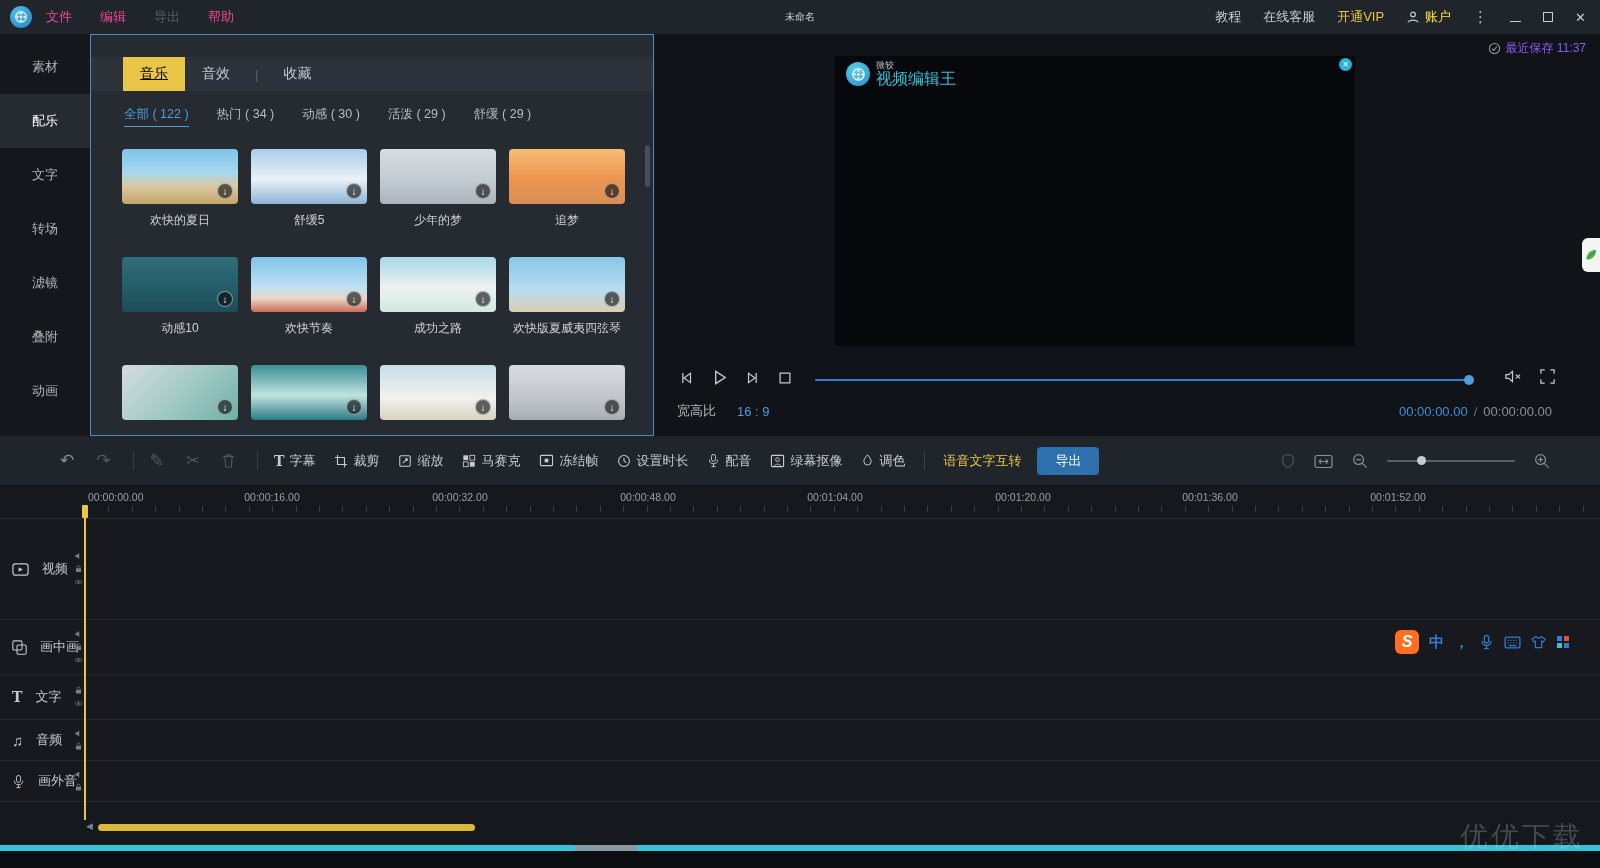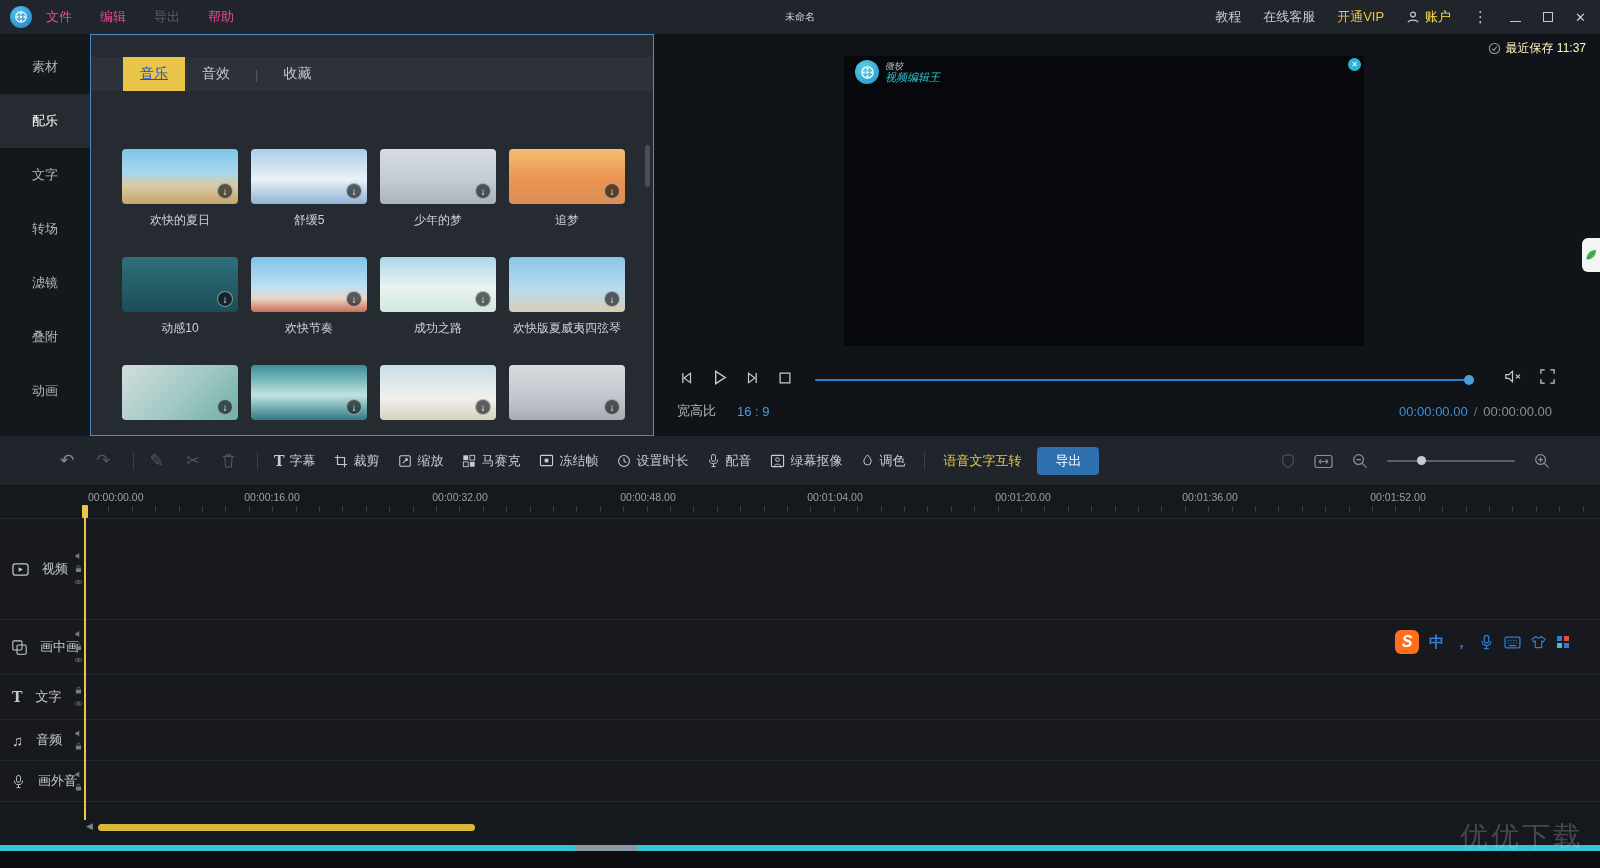--- a/index.html
+++ b/index.html
@@ -29,21 +29,21 @@
   .sidebar { position:absolute; left:0; top:34px; width:90px; height:402px; background:#14171c; padding-top:6px; }
   .side-item { height:54px; display:flex; align-items:center; justify-content:center;
                font-size:13px; color:#aeb4bc; cursor:default; }
   .side-item.active { background:#262a31; color:#ffffff; }
 
   
   .music-panel { position:absolute; left:90px; top:34px; width:564px; height:402px;
                  background:#262a31; border:1px solid #4f88c7; overflow:hidden; }
   .tabs { height:34px; margin-top:22px; background:#2c313a; display:flex; align-items:center; padding-left:32px; }
   .tab { font-size:14px; color:#c3c8cf; height:34px; padding:0 17px; display:flex; align-items:center; }
-  .tab.active { background:#e9c648; color:#1d4ed8;text-decoration:underline; }
+  .tab.active { background:#e9c648; color:#000000;text-decoration:underline; }
   .tab-sep { color:#5a5f66; margin:0 8px; font-size:13px; }
   .cats { display:flex; gap:28px; padding:15px 0 0 33px; font-size:12.5px; }
   .cat { color:#b9bec6; padding-bottom:3px; }
   .cat.active { color:#4f9ddb; border-bottom:1px solid #4f9ddb; }
   .grid { position:absolute; left:31px; top:114px; width:505px;
           display:grid; grid-template-columns:repeat(4,116px); column-gap:13px; }
   .mcell { width:116px; height:108px; }
   .thumb { width:116px; height:55px; border-radius:4px; position:relative; }
   .dl { position:absolute; right:5px; bottom:5px; width:16px; height:16px; border-radius:50%;
         background:rgba(8,10,12,.62); color:#fff; font-size:10px; line-height:15px; text-align:center;
@@ -59,29 +59,29 @@
   .t8{background:linear-gradient(180deg,#8ac6e8 0%,#b8dcf0 60%,#d8cdb0 100%);}
   .t9{background:linear-gradient(135deg,#d4dcde 0%,#9fc8c2 55%,#6fb0a8 100%);}
   .t10{background:linear-gradient(180deg,#3a8f96 0%,#bfe4e0 55%,#2e7a84 100%);}
   .t11{background:linear-gradient(180deg,#c8dde8 0%,#f0f2ee 60%,#d8d2c0 100%);}
   .t12{background:linear-gradient(180deg,#d8dce0 0%,#c2c6cc 60%,#a8adb5 100%);}
   .vscroll { position:absolute; right:3px; top:110px; width:5px; height:42px; background:#4a4f57; border-radius:3px; }
 
   
   .preview { position:absolute; left:655px; top:34px; width:945px; height:402px; background:#101317; }
   .saved { position:absolute; top:6px; right:14px; display:flex; align-items:center; gap:5px;
-           font-size:12px; color:#fef9c3; }
-  .canvas { position:absolute; left:189px; top:22px; width:520px; height:290px; background:#06080b;font-style:italic; }
+           font-size:12px; color:#8b5cf6; }
+  .canvas { position:absolute; left:180px; top:22px; width:520px; height:290px; background:#06080b; }
   .brand { position:absolute; left:11px; top:4px; display:flex; align-items:center; }
   .brand-logo { width:24px; height:24px; border-radius:50%;
                 background:radial-gradient(circle at 40% 32%, #5fd0e8, #1f8fc4);
                 display:flex; align-items:center; justify-content:center; }
   .brand-text { margin-left:6px; line-height:1.15; }
   .brand-top { font-size:9px; color:#b9bec6; }
-  .brand-name { font-size:11px; color:#35c3d6; }
+  .brand-name { font-size:16px; color:#35c3d6; }
   .canvas-close { position:absolute; right:3px; top:2px; width:13px; height:13px; border-radius:50%;
                   background:#2bb3d9; color:#fff; font-size:8px; line-height:13px; text-align:center; }
   .leaf-widget { position:absolute; right:0; top:204px; width:18px; height:34px;
                  background:#f2f5f2; border-radius:6px 0 0 6px;
                  display:flex; align-items:center; justify-content:center; }
   .pbtns { position:absolute; left:22px; top:334px; display:flex; align-items:center; gap:15px; color:#c8ccd2; }
   .pslider { position:absolute; left:160px; right:131px; top:345px; height:2px; background:#2f7fd0; border-radius:1px; }
   .phandle { position:absolute; right:-5px; top:-4px; width:10px; height:10px; border-radius:50%; background:#4f9ddb; }
   .pright { position:absolute; right:44px; top:334px; display:flex; align-items:center; gap:17px; color:#c8ccd2; }
   .pinfo { position:absolute; left:22px; right:48px; top:368px; display:flex; align-items:center; font-size:13px; }
@@ -199,20 +199,27 @@
     <div class="side-item">动画</div>
   </aside>
 
   <section class="music-panel">
     <div class="tabs">
       <div class="tab active">音乐</div>
       <div class="tab">音效</div>
       <span class="tab-sep">|</span>
       <div class="tab">收藏</div>
     </div>
+    <div class="cats">
+      <span class="cat active">全部 ( 122 )</span>
+      <span class="cat">热门 ( 34 )</span>
+      <span class="cat">动感 ( 30 )</span>
+      <span class="cat">活泼 ( 29 )</span>
+      <span class="cat">舒缓 ( 29 )</span>
+    </div>
     <div class="grid">
       <div class="mcell">
         <div class="thumb t1">
             <span class="dl">↓</span>
           </div>
         <div class="mtitle">欢快的夏日</div>
       </div>
       <div class="mcell">
         <div class="thumb t2">
             <span class="dl">↓</span>

